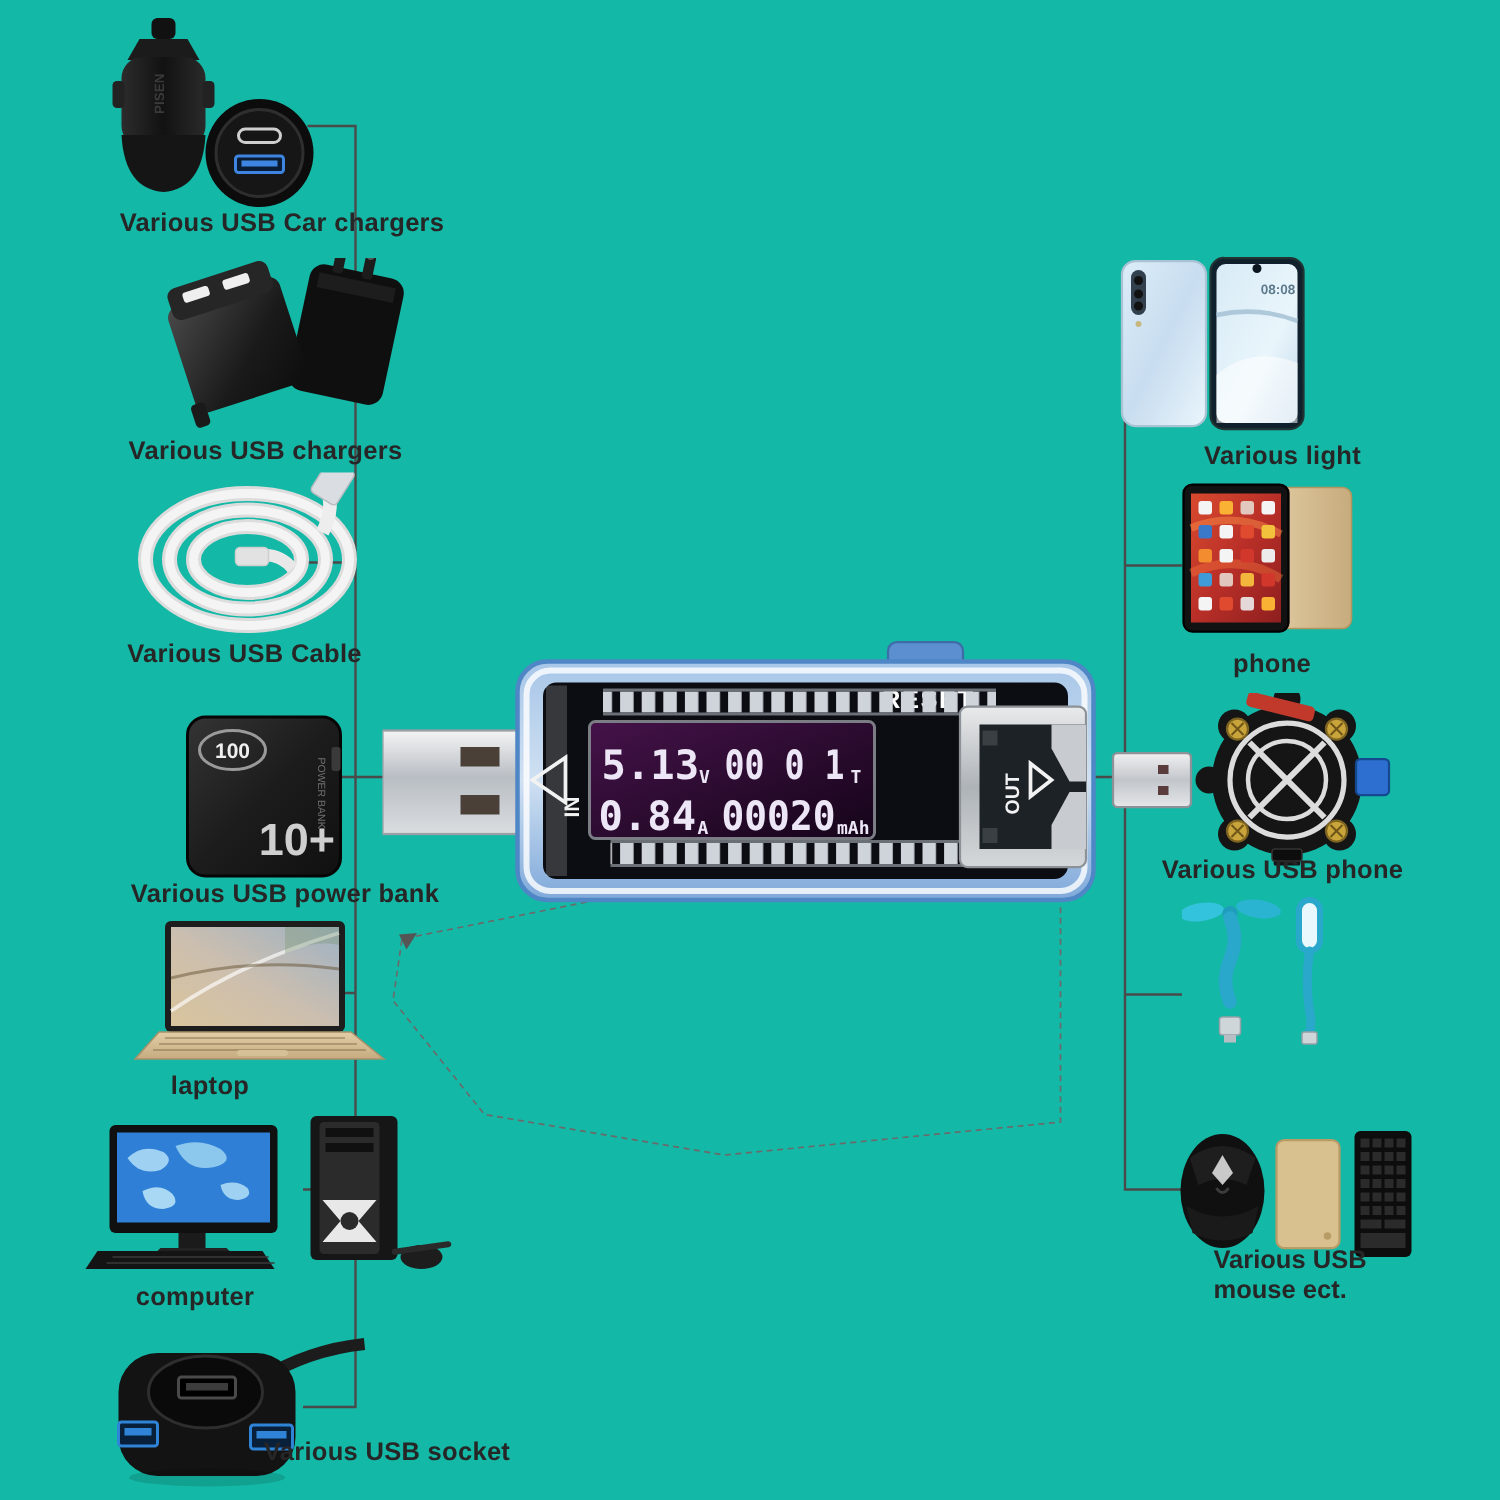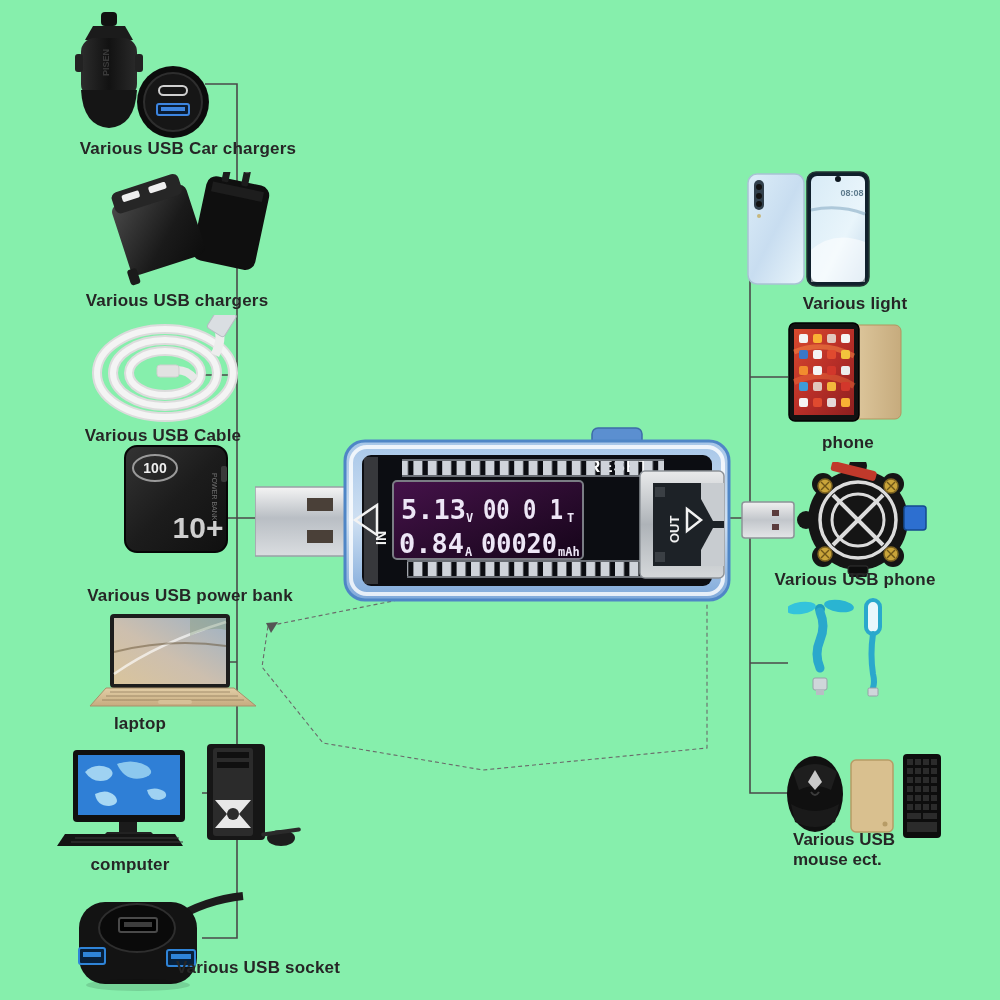--- a/index.html
+++ b/index.html
@@ -1,16 +1,16 @@
 <!DOCTYPE html>
 <html><head>
 <meta charset="utf-8">
 <style>
   html,body{margin:0;padding:0;background:#fff;}
-  .scene{position:relative;width:1000px;height:1000px;background:#86efac;overflow:hidden;
+  .scene{position:relative;width:1000px;height:1000px;background:#14b8a6;overflow:hidden;
          font-family:"Liberation Sans",sans-serif;}
   .overlay{position:absolute;left:0;top:0;width:1000px;height:1000px;pointer-events:none;}
   .item{position:absolute;}
   .item svg{display:block;}
   .lbl{position:absolute;font-weight:bold;font-size:17px;color:#262626;white-space:nowrap;
        transform:translateX(-50%);letter-spacing:.2px;}
   .lbl2{position:absolute;font-weight:bold;font-size:17px;color:#262626;line-height:1.18;}
   .lbl2.center{text-align:center;transform:translateX(-50%);}
 </style>
 </head>
@@ -106,21 +106,21 @@
       <rect x="92" y="50" width="22" height="12" rx="3" fill="#e2e2e2" stroke="#cfcfcf"></rect>
       <path d="M150 40 Q160 20 150 6" stroke="#ededed" stroke-width="9" fill="none"></path>
       <g transform="rotate(32 152 14)">
         <rect x="142" y="-8" width="20" height="26" rx="3" fill="#dadee2" stroke="#b7bcc2"></rect>
         <rect x="146" y="-16" width="12" height="10" fill="#c7ccd2"></rect>
       </g>
     </svg>
   </div>
   <div class="lbl" style="left:163px;top:426px">Various USB Cable</div>
 
-  <div class="item" style="left:100px;top:440px;width:150px;height:118px">
+  <div class="item" style="left:100px;top:472px;width:150px;height:118px">
     <svg width="150" height="118" viewBox="0 0 150 118">
       <defs>
           <linearGradient id="pb" x1="0" y1="0" x2="1" y2="1">
         <stop offset="0" stop-color="#343434"></stop>
             <stop offset=".5" stop-color="#1c1c1c"></stop>
             <stop offset="1" stop-color="#101010"></stop>
       </linearGradient>
         </defs>
       <rect x="25" y="6" width="102" height="106" rx="12" fill="url(#pb)" stroke="#060606" stroke-width="2"></rect>
       <rect x="121" y="26" width="6" height="16" rx="2" fill="#3a3a3a"></rect>
@@ -379,21 +379,21 @@
           <rect x="130" y="52" width="6" height="6"></rect>
           <rect x="138" y="52" width="6" height="6"></rect>
           <rect x="146" y="52" width="6" height="6"></rect>
         <rect x="122" y="61" width="14" height="6"></rect>
           <rect x="138" y="61" width="14" height="6"></rect>
         <rect x="122" y="70" width="30" height="10"></rect>
       </g>
     </svg>
   </div>
   <div class="lbl2" style="left:793px;top:830px">
-    <div style="width:135px;white-space:normal;">Various USB mouse ect.</div>
+    <div style="width:135px;white-space:normal;margin-left:16px;">Various USB mouse ect.</div>
   </div>
 
   <div class="item" style="left:255px;top:427px;width:505px;height:175px">
     <svg width="505" height="175" viewBox="0 0 505 175">
       <defs>
         <linearGradient id="plug" x1="0" y1="0" x2="0" y2="1">
           <stop offset="0" stop-color="#f4f4f4"></stop>
             <stop offset=".45" stop-color="#b9bec4"></stop>
             <stop offset="1" stop-color="#dadde0"></stop>
         </linearGradient>

